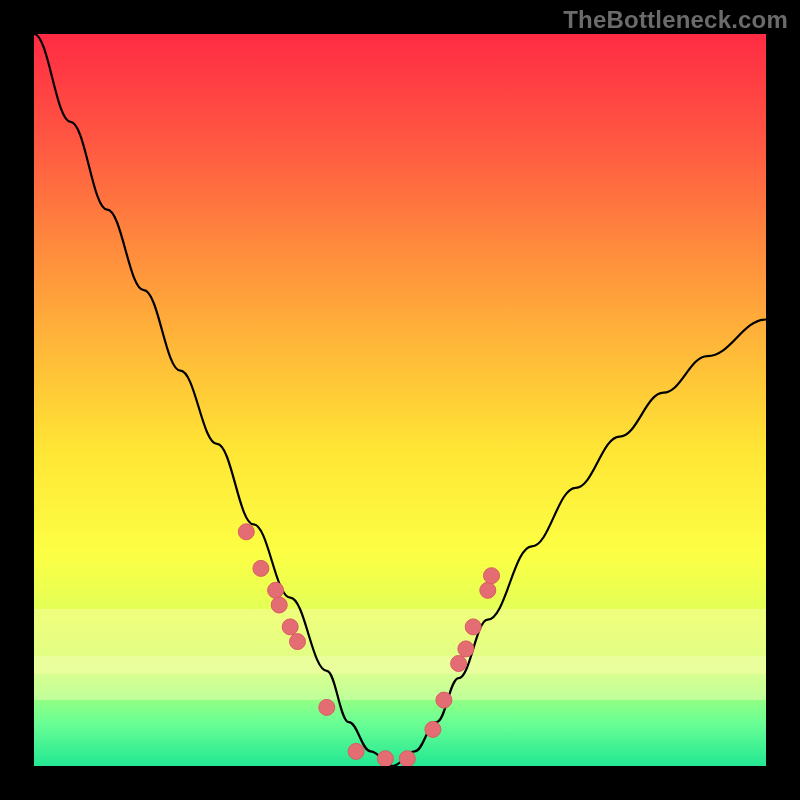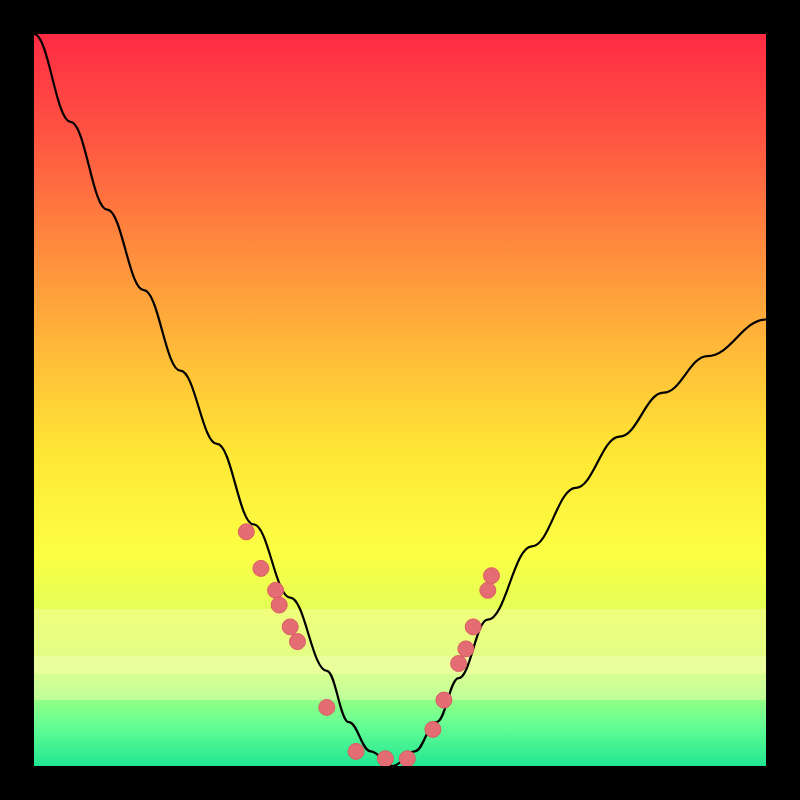--- a/index.html
+++ b/index.html
@@ -48,13 +48,14 @@
           <circle cx="398.9" cy="695.4" r="8" class="marker"></circle>
           <circle cx="409.9" cy="666.1" r="8" class="marker"></circle>
           <circle cx="424.6" cy="629.5" r="8" class="marker"></circle>
           <circle cx="431.9" cy="614.9" r="8" class="marker"></circle>
           <circle cx="439.2" cy="592.9" r="8" class="marker"></circle>
           <circle cx="453.8" cy="556.3" r="8" class="marker"></circle>
           <circle cx="457.5" cy="541.7" r="8" class="marker"></circle>
         </g>
     </svg>
   </div>
+  <div class="watermark">TheBottleneck.com</div>
 </div>
 
 </body></html>

